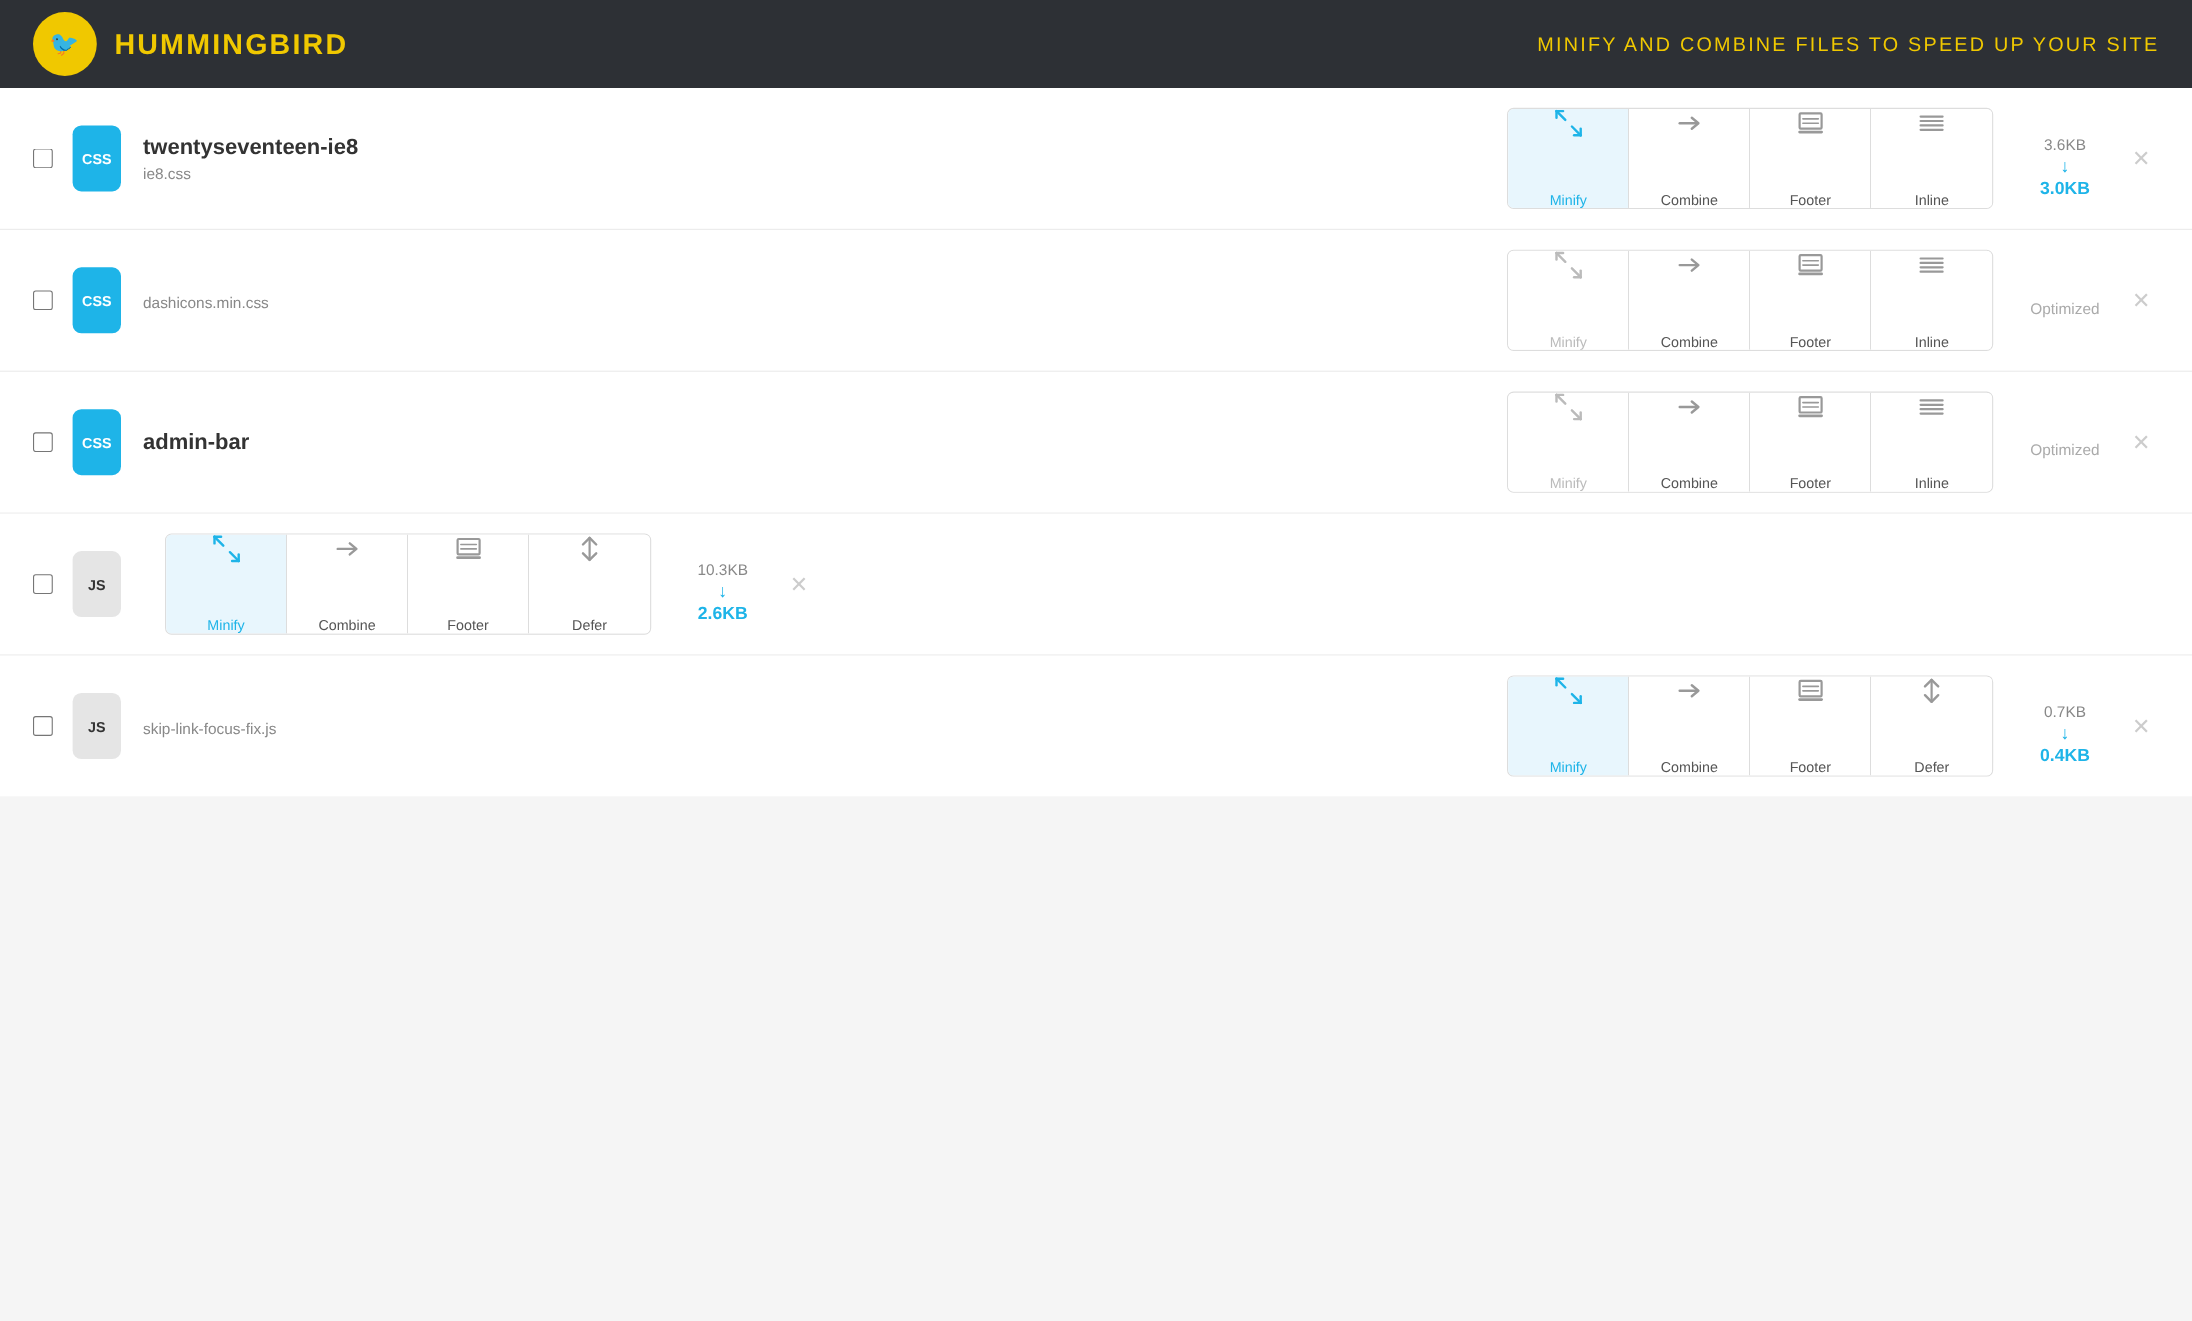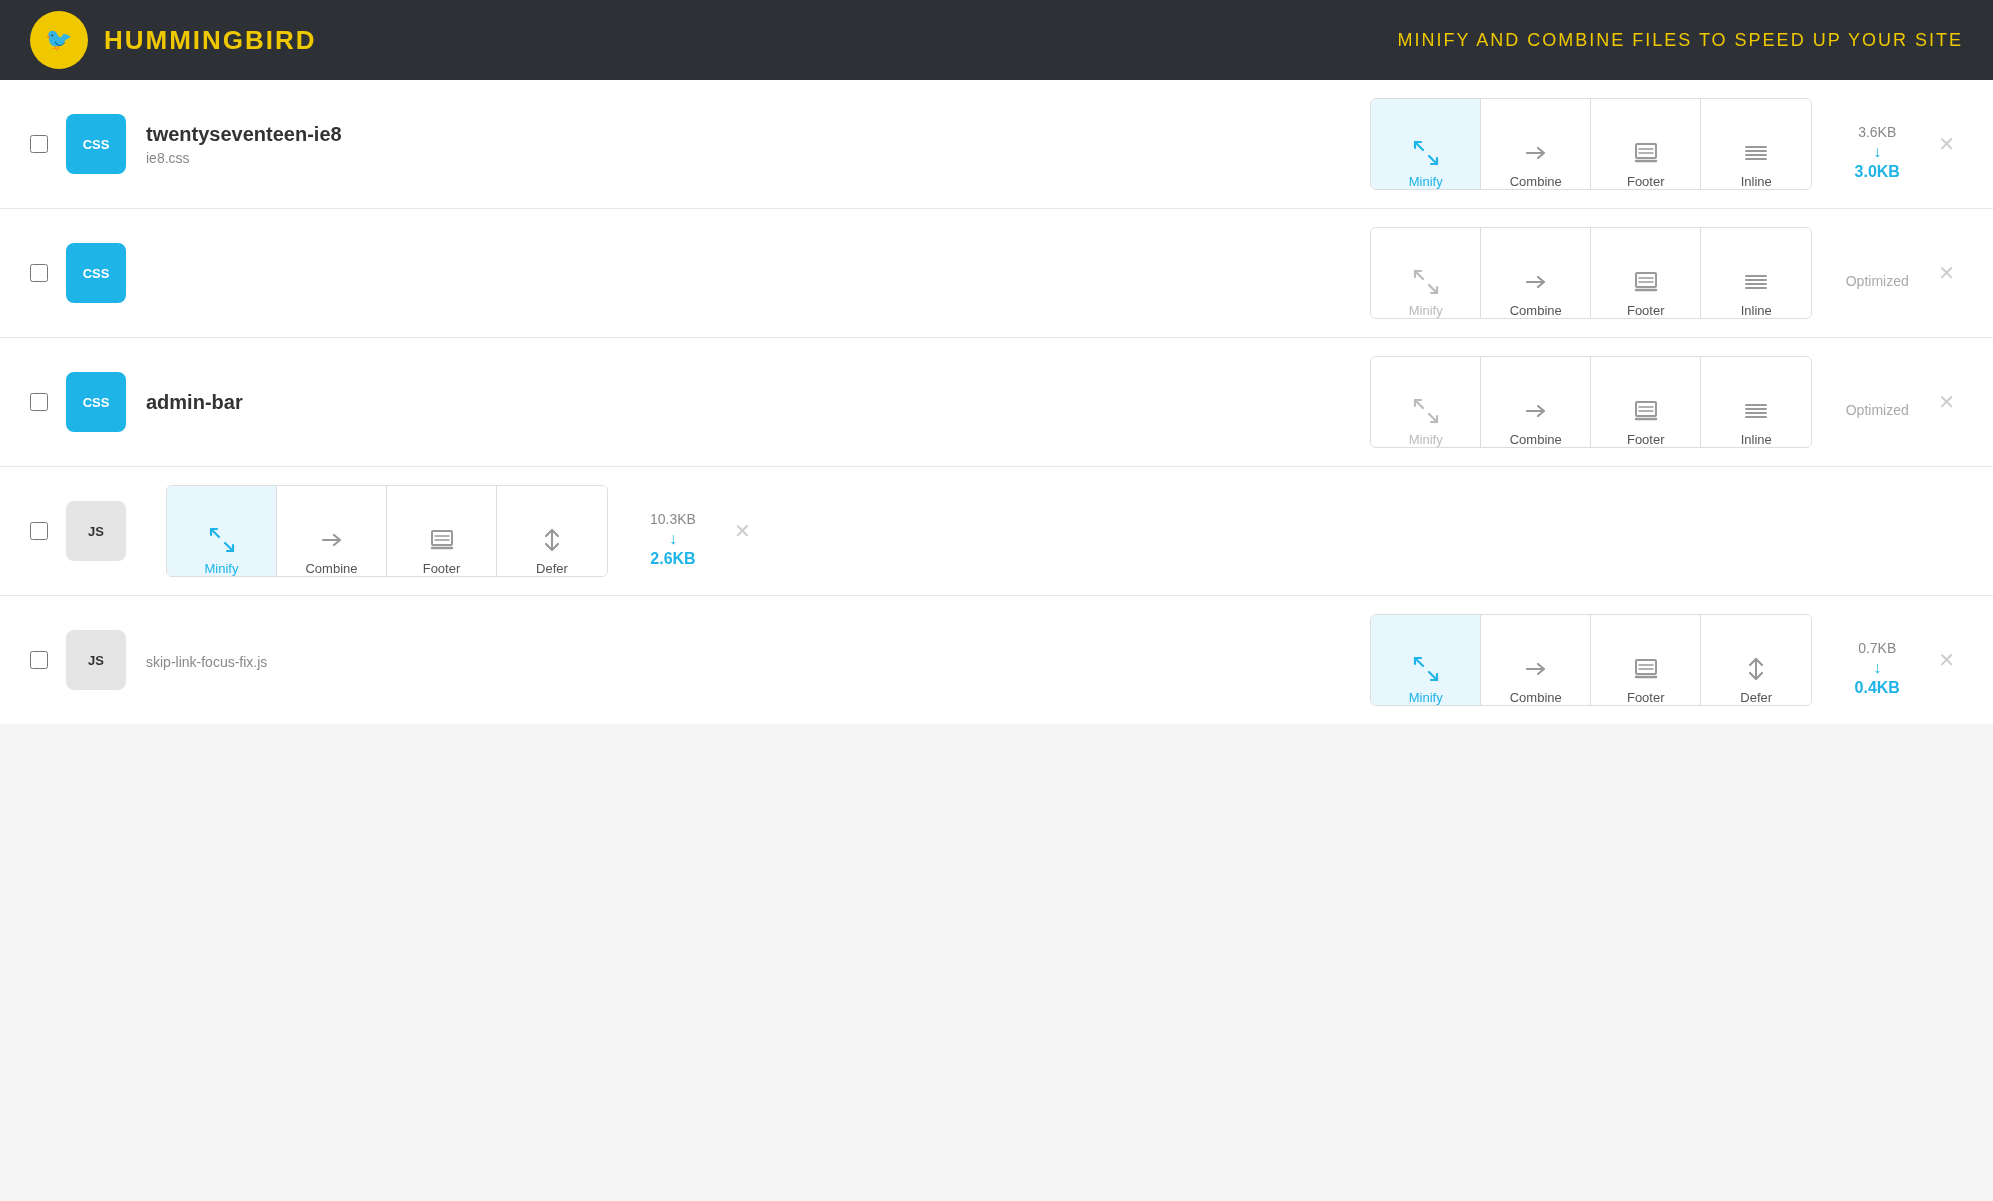--- a/index.html
+++ b/index.html
@@ -67,21 +67,21 @@
       display: flex;
       align-items: center;
     }
     .checkbox-area input[type="checkbox"] {
       width: 18px;
       height: 18px;
       cursor: pointer;
     }
 
     .file-badge {
-      width: 60px;
+      width: 44px;
       height: 60px;
       border-radius: 8px;
       display: flex;
       align-items: center;
       justify-content: center;
       font-size: 13px;
       font-weight: 700;
       color: #fff;
       flex-shrink: 0;
       margin-right: 20px;
@@ -114,21 +114,21 @@
       border-radius: 6px;
       overflow: hidden;
       margin: 0 20px;
       flex-shrink: 0;
     }
 
     .action-btn {
       display: flex;
       flex-direction: column;
       align-items: center;
-      justify-content: flex-end;
+      justify-content: space-between;
       width: 110px;
       height: 90px;
       border: none;
       background: #fff;
       cursor: pointer;
       border-right: 1px solid #ddd;
       gap: 8px;
       transition: background 0.15s;
     }
     .action-btn:last-child {
@@ -284,20 +284,21 @@
       <span class="size-optimized">3.0KB</span>
     </div>
     <button class="delete-btn" aria-label="Delete twentyseventeen-ie8">✕</button>
   </div>
     <div class="file-row">
     <div class="checkbox-area">
       <input type="checkbox" aria-label="Select dashicons" style="">
     </div>
     <div class="file-badge badge-css">CSS</div>
     <div class="file-info">
+      <div class="file-sub">dashicons.min.css</div>
     </div>
     <div class="actions-group">
       <button class="action-btn ">
         <span class="btn-icon">
             <svg width="26" height="26" viewBox="0 0 26 26" fill="none">
       <line x1="2" y1="2" x2="10" y2="10" stroke="#bbb" stroke-width="2.2" stroke-linecap="round"></line>
       <line x1="2" y1="8" x2="2" y2="2" stroke="#bbb" stroke-width="2.2" stroke-linecap="round"></line>
       <line x1="8" y1="2" x2="2" y2="2" stroke="#bbb" stroke-width="2.2" stroke-linecap="round"></line>
       <line x1="24" y1="24" x2="16" y2="16" stroke="#bbb" stroke-width="2.2" stroke-linecap="round"></line>
       <line x1="24" y1="18" x2="24" y2="24" stroke="#bbb" stroke-width="2.2" stroke-linecap="round"></line>

